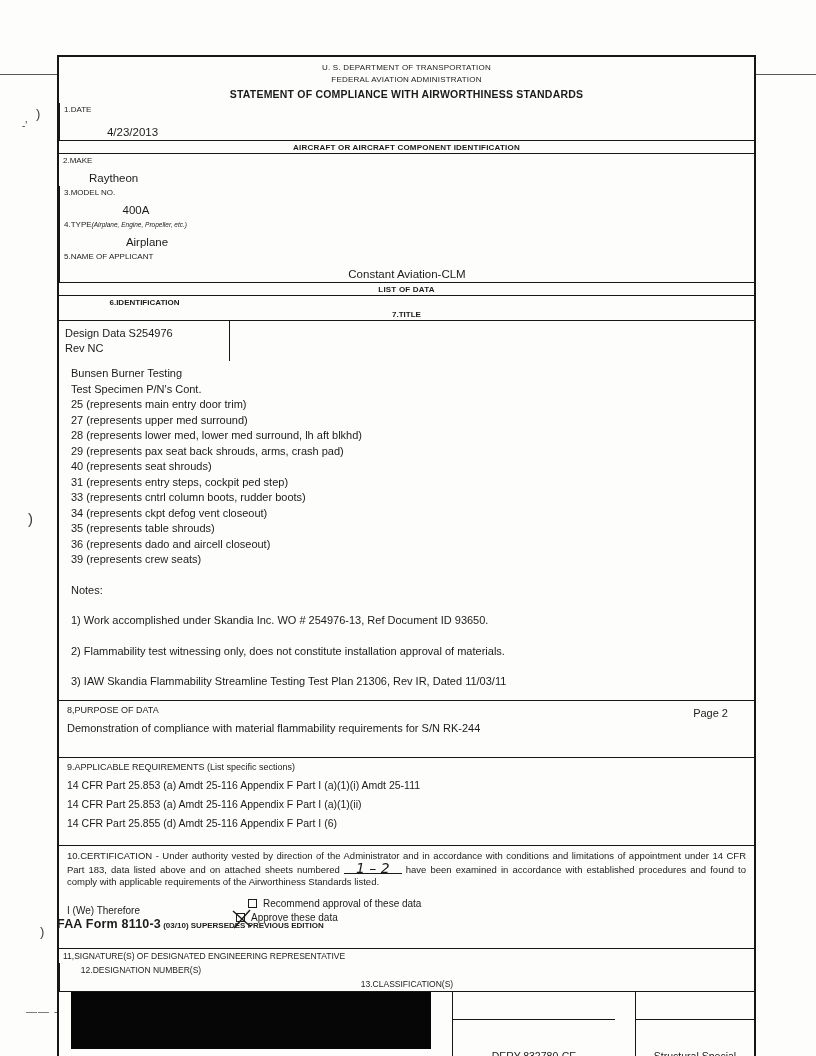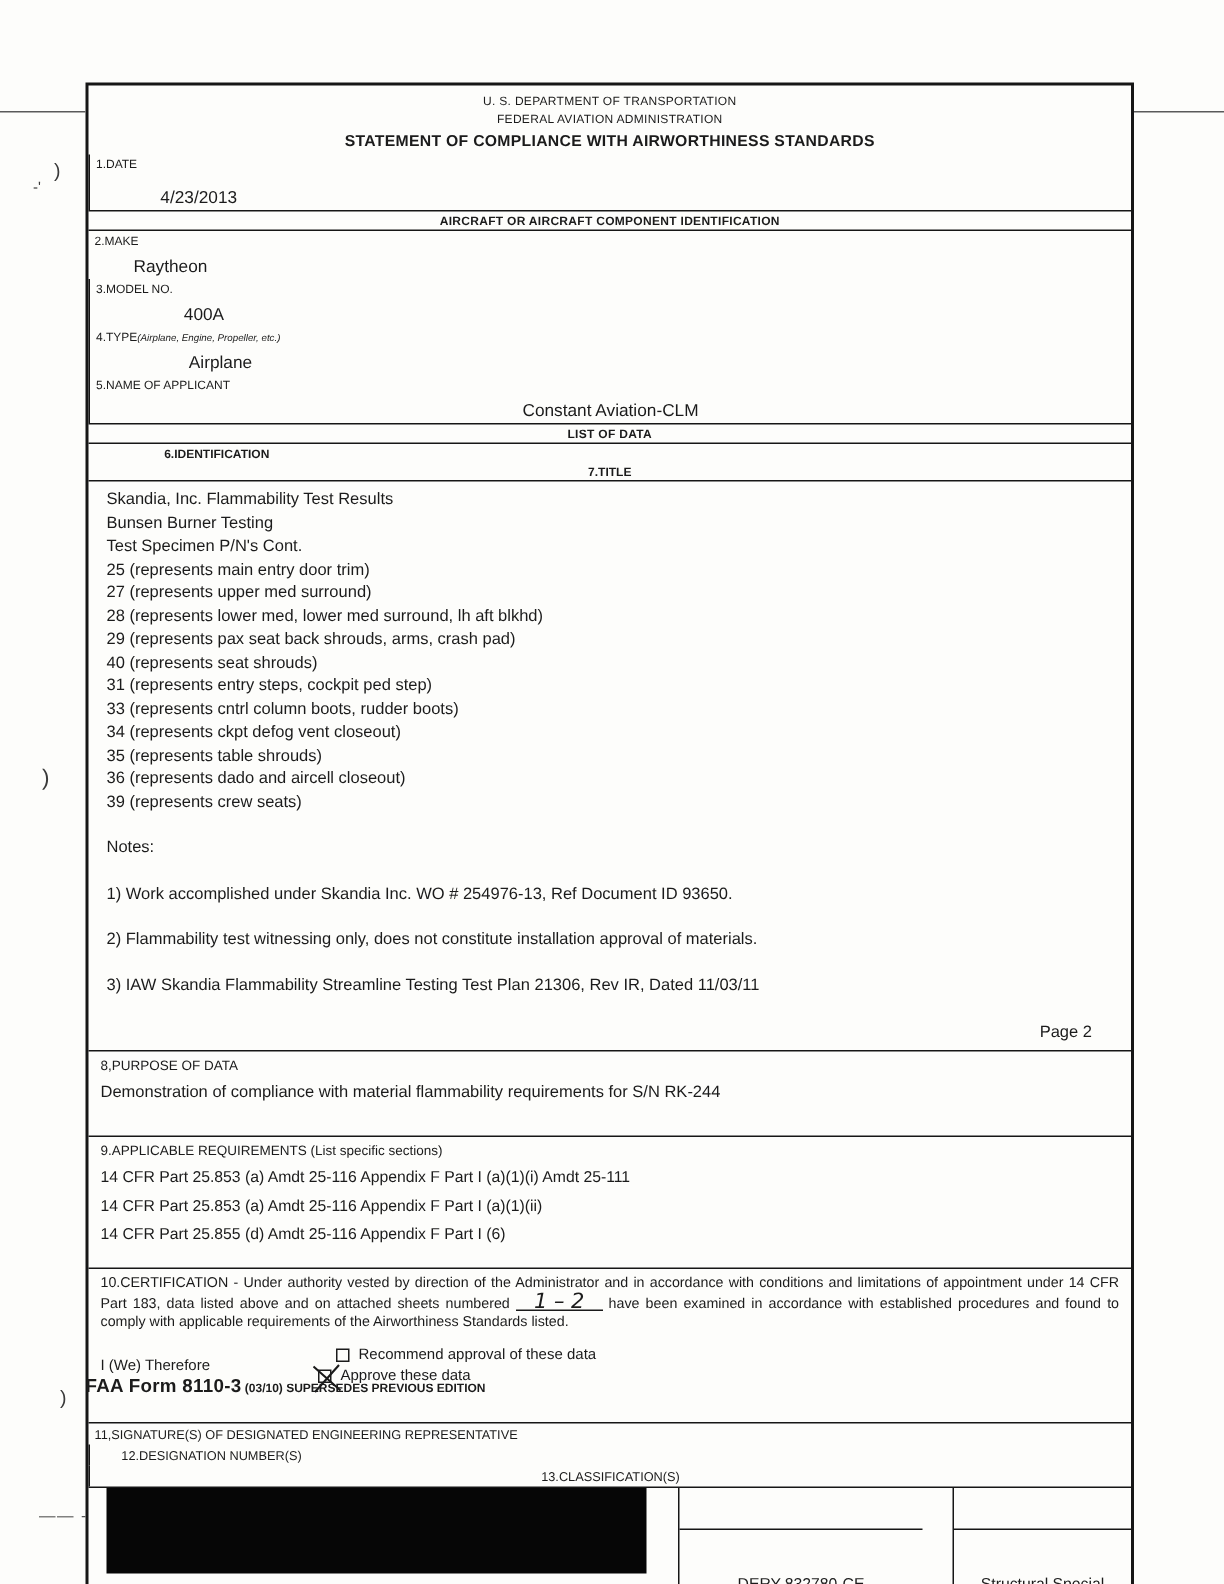--- a/index.html
+++ b/index.html
@@ -68,21 +68,21 @@
 
   
   .sec10 { height:103px; padding:4px 8px; }
   .cert-text { font-size:9.5px; line-height:12.5px; text-align:justify; }
   .handwritten {
     font-family:"DejaVu Sans", sans-serif;
     font-style:italic; font-size:14px; line-height:10px;
     border-bottom:1px solid #1b1b1b; padding:0 12px;
     display:inline-block;
   }
-  .therefore-row { display:flex; margin-top:6px; }
+  .therefore-row { display:flex; margin-top:6px;gap:24px; }
   .therefore-label { font-size:10px; width:95px; margin-top:10px; }
   .choices { font-size:10px; }
   .choice { display:flex; align-items:center; margin-top:3px; position:relative; }
   .cbox {
     display:inline-block; width:9px; height:9px;
     border:1px solid #1b1b1b; margin-right:6px; position:relative;
   }
   .xmark { position:absolute; left:-6px; top:-5px; width:22px; height:20px; pointer-events:none; }
   .choice-indent { margin-left:62px; }
 
@@ -162,23 +162,28 @@
   </div>
 
   <div class="band bordered-bottom">LIST OF DATA</div>
 
   <div class="listhdr bordered-bottom">
     <div class="listhdr-id">6.IDENTIFICATION</div>
     <div class="listhdr-title">7.TITLE</div>
   </div>
 
   <div class="databody bordered-bottom">
+    <div class="db-id">
+      <div class="plain-list">
+          <div>Design Data S254976</div>
+          <div>Rev NC</div>
+        </div>
+    </div>
     <div class="db-title">
       <div class="plain-list">
-          <div>Skandia, Inc. Flammability Test Results</div>
           <div>Bunsen Burner Testing</div>
           <div>Test Specimen P/N's Cont.</div>
           <div>25 (represents main entry door trim)</div>
           <div>27 (represents upper med surround)</div>
           <div>28 (represents lower med, lower med surround, lh aft blkhd)</div>
           <div>29 (represents pax seat back shrouds, arms, crash pad)</div>
           <div>40 (represents seat shrouds)</div>
           <div>31 (represents entry steps, cockpit ped step)</div>
           <div>33 (represents cntrl column boots, rudder boots)</div>
           <div>34 (represents ckpt defog vent closeout)</div>

